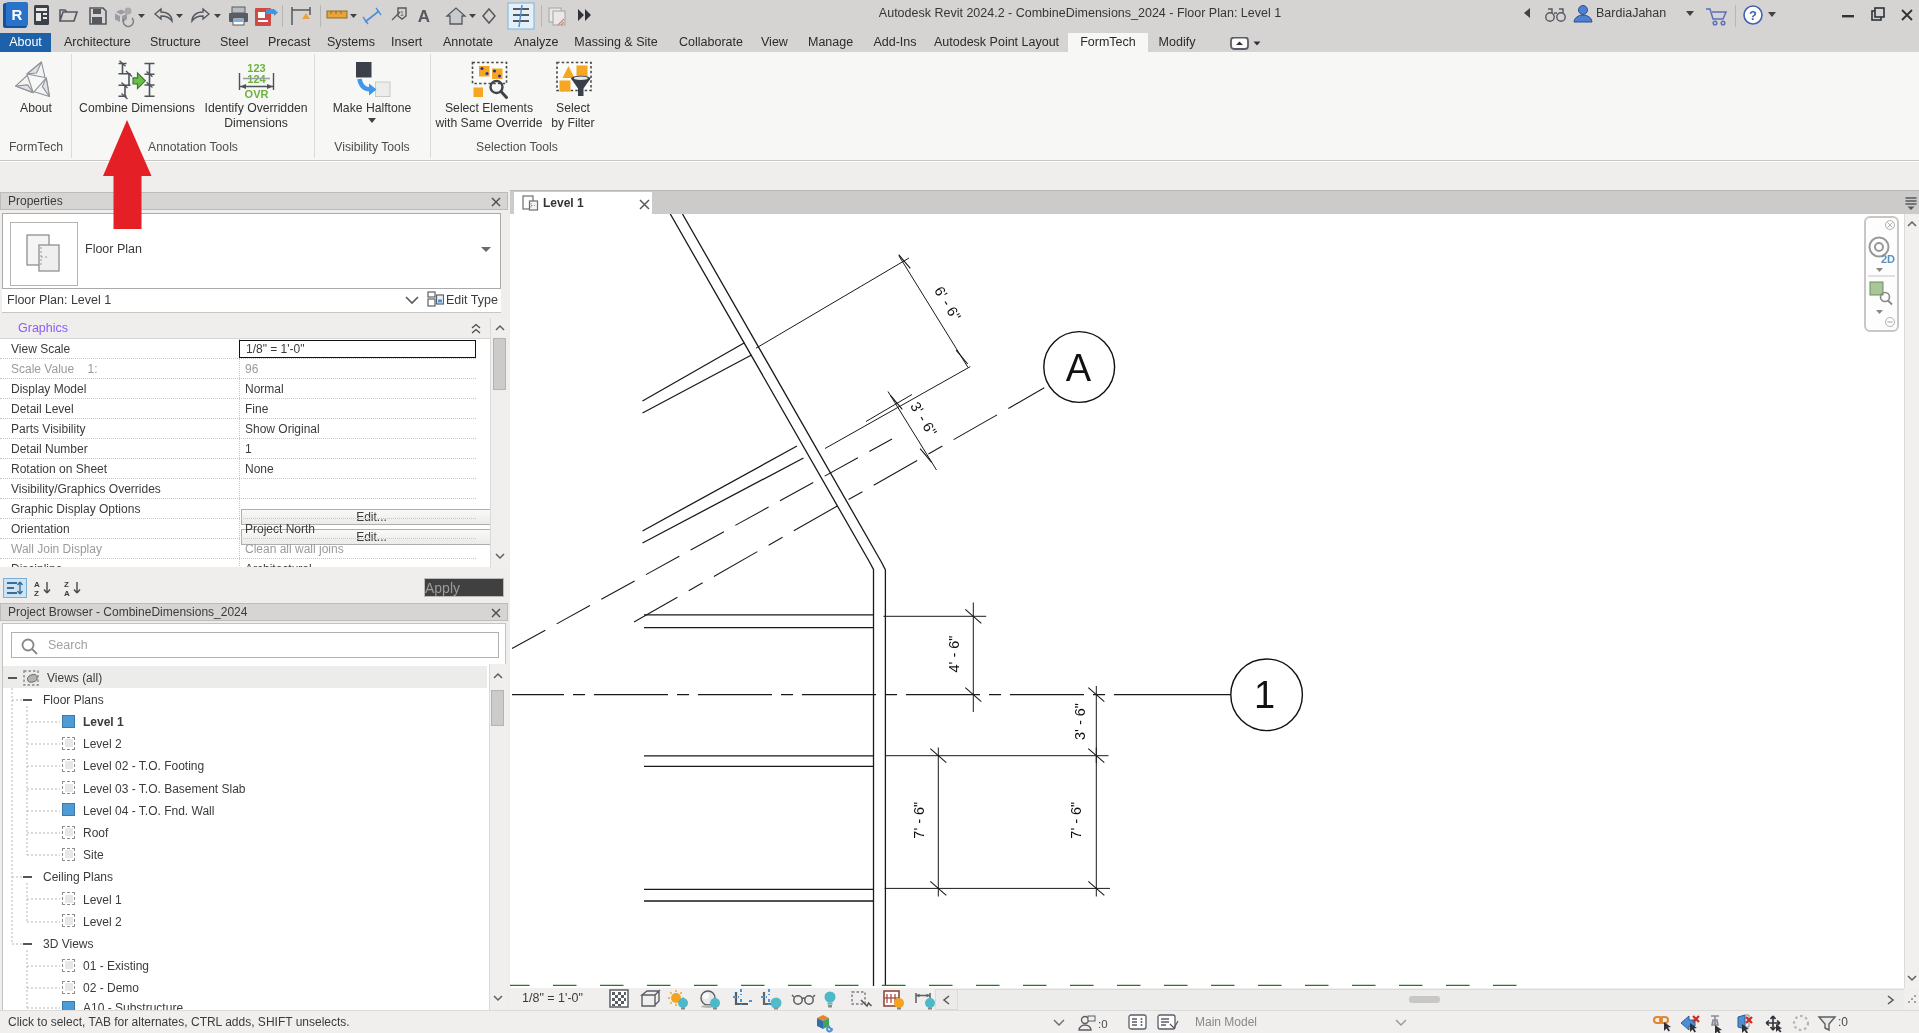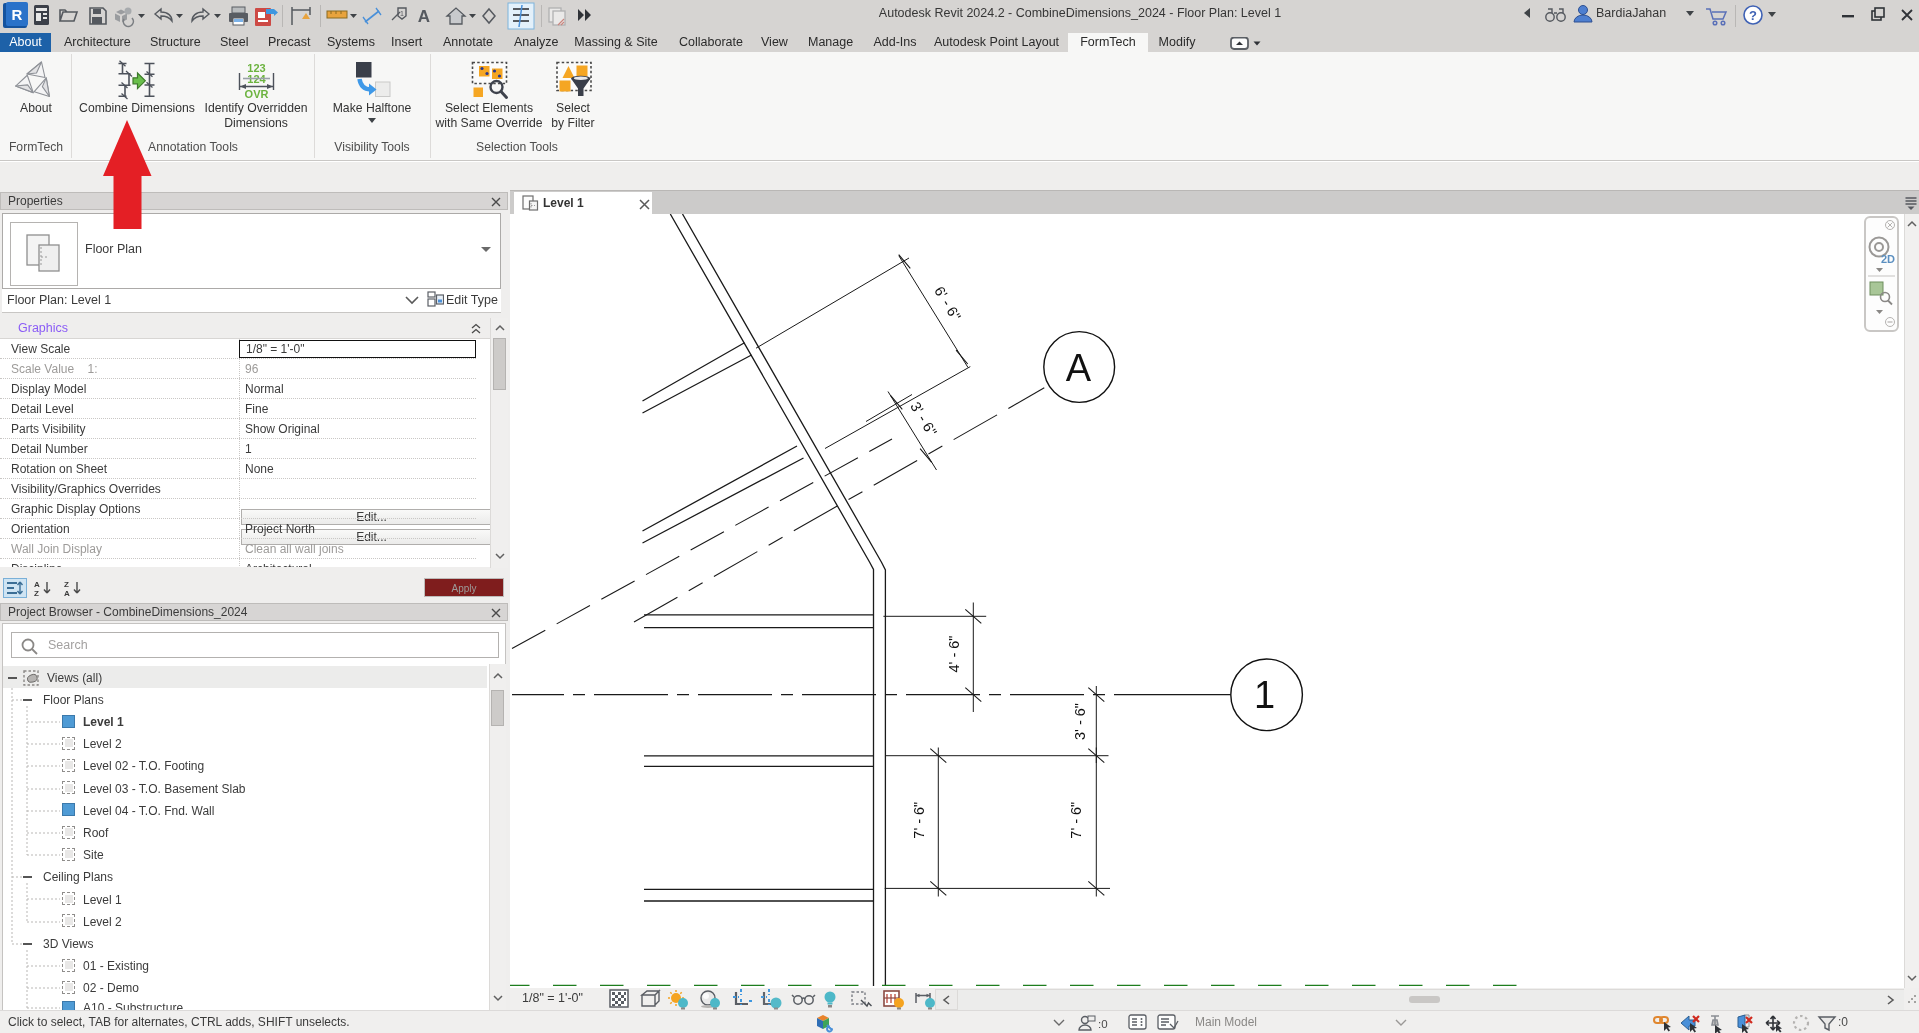--- a/index.html
+++ b/index.html
@@ -372,21 +372,21 @@
     <svg class="abs" style="left:34px;top:12px" width="20" height="16">
         <text x="0" y="7" font-size="8" fill="#3b3b3b" font-weight="bold">A</text>
         <text x="0" y="16" font-size="8" fill="#3b3b3b" font-weight="bold">Z</text>
         <path d="M13 2 v11 M13 13 l-3 -3.5 M13 13 l3 -3.5" stroke="#4a4a4a" stroke-width="1.4" fill="none"></path>
       </svg>
     <svg class="abs" style="left:64px;top:12px" width="20" height="16">
         <text x="0" y="7" font-size="8" fill="#3b3b3b" font-weight="bold">Z</text>
         <text x="0" y="16" font-size="8" fill="#3b3b3b" font-weight="bold">A</text>
         <path d="M13 2 v11 M13 13 l-3 -3.5 M13 13 l3 -3.5" stroke="#4a4a4a" stroke-width="1.4" fill="none"></path>
       </svg>
-    <div class="abs" style="left:424px;top:10px;width:80px;height:19px;background:#7f1d1d;border:1px solid #bdbbb9;font-size:10px;color:#9d9b99;text-align:center;line-height:19px;">Apply</div>
+    <div class="abs" style="left:424px;top:10px;width:80px;height:19px;background:#404040;border:1px solid #bdbbb9;font-size:14px;color:#9d9b99;text-align:left;line-height:19px;">Apply</div>
   </div>
 
   <div class="ptitle" style="top:413px;">Project Browser - CombineDimensions_2024<svg style="position:absolute;right:6px;top:4px" width="10" height="10">
         <path d="M1 1 L9 9 M9 1 L1 9" stroke="#4a4a4a" stroke-width="1.4"></path>
       </svg></div>
   <div class="abs" style="left:2px;top:433px;width:504px;height:577px;background:#fff;border:1px solid #c5c3c1;border-bottom:none;">
     <div class="abs" style="left:8px;top:8px;width:488px;height:26px;background:#fff;border:1px solid #b3b1af;padding-left:33px;">
       <svg style="position:absolute;left:8px;top:4px" width="20" height="18">
           <circle cx="8" cy="8" r="5.5" stroke="#8a8886" stroke-width="1.8" fill="none"></circle>
           <path d="M12 12 l5 5" stroke="#8a8886" stroke-width="1.8"></path>

